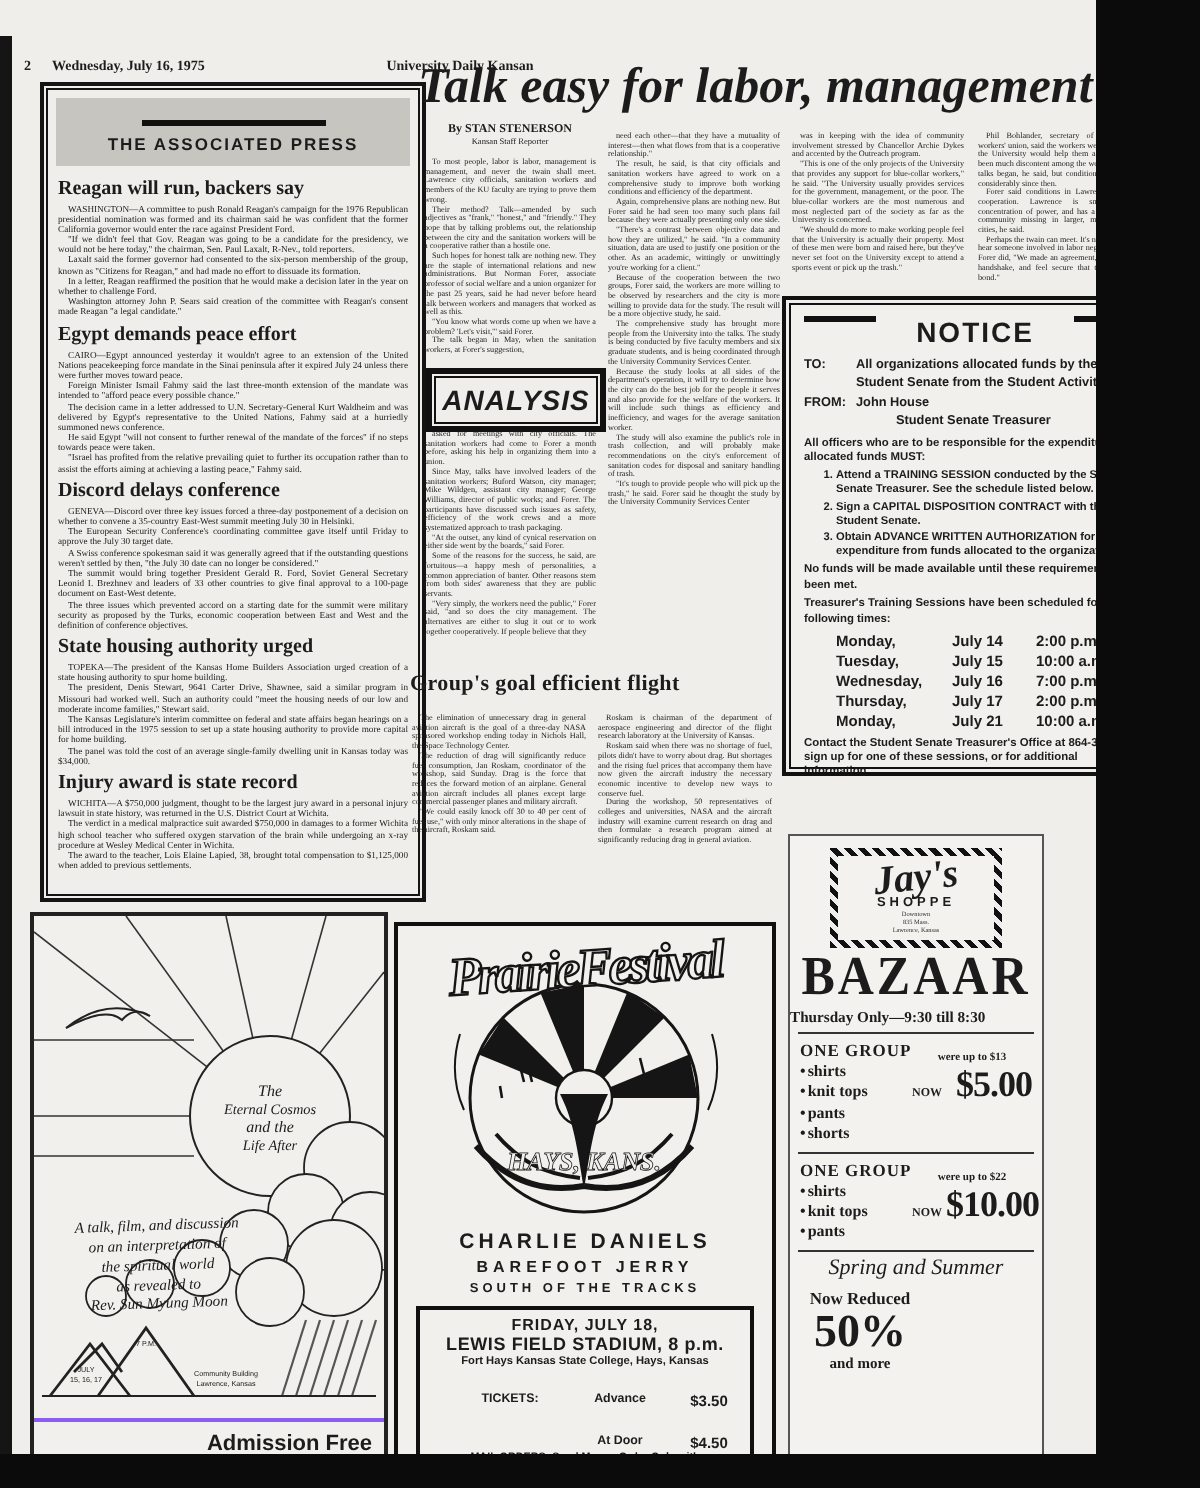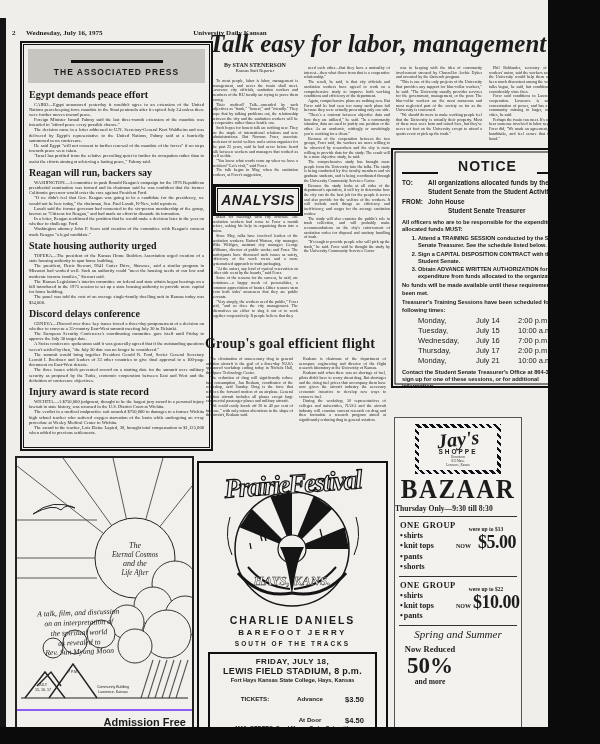--- a/index.html
+++ b/index.html
@@ -41,36 +41,36 @@
   .c3{left:396px;top:66px;width:86px;height:80px;}
   .c4{left:489px;top:66px;width:86px;height:82px;}
   .analysis{position:absolute;left:213px;top:184px;width:84px;height:26px;border:3px solid #111;
             box-shadow:inset 0 0 0 1px #efeeea,inset 0 0 0 2px #111;display:flex;align-items:center;justify-content:center;}
   .analysis span{font-family:"Liberation Sans",sans-serif;font-weight:bold;font-style:italic;font-size:14px;letter-spacing:.5px;}
 
   
   .notice{position:absolute;left:391px;top:148px;width:193px;height:240px;border:2px solid #111;
           box-shadow:inset 0 0 0 1.5px #efeeea,inset 0 0 0 2.5px #111;padding:7px 9px;box-sizing:border-box;
           font-family:"Liberation Sans",sans-serif;overflow:hidden;background:#f1f0ec;}
-  .nt-title-row{display:flex;align-items:flex-end;gap:20px;margin:1px 0 5px;}
+  .nt-title-row{display:flex;align-items:flex-start;gap:20px;margin:1px 0 5px;}
   .nt-dash{flex:1;height:2.5px;background:#111;}
   .nt-title{font-weight:bold;font-size:14px;letter-spacing:1px;}
   .nt-row{display:flex;font-weight:bold;font-size:6.4px;line-height:1.35;margin-bottom:2px;}
   .nt-label{width:26px;flex:none;}
   .nt-from-name{display:block;}
   .nt-from-title{display:block;margin-left:20px;}
   .nt-intro{font-weight:bold;font-size:5.7px;line-height:1.3;margin:3px 0 2px;}
   .notice ol{margin:1px 0 2px 16px;padding:0;}
   .notice ol li{font-weight:bold;font-size:5.6px;line-height:1.25;margin-bottom:1.5px;}
   .nt-note{font-weight:bold;font-size:5.7px;line-height:1.3;margin:2px 0;}
   .sched{margin:2px 0 2px 16px;}
-  .sched > div{display:grid;grid-template-columns:58px 42px 1fr;font-weight:normal;font-size:7.5px;line-height:1.35;}
-
-  
-  .headline-flight{position:absolute;left:205px;top:336px;width:185px;font-weight:bold;font-size:14px;
+  .sched > div{display:grid;grid-template-columns:58px 42px 1fr;font-weight:bold;font-size:7.5px;line-height:1.35;}
+
+  
+  .headline-flight{position:absolute;left:205px;top:336px;width:185px;font-weight:bold;font-size:11px;
                    white-space:nowrap;letter-spacing:.2px;}
   .f1{left:206px;top:357px;width:87px;height:102px;}
   .f2{left:299px;top:357px;width:87px;height:102px;}
 
   
   .festival{position:absolute;left:197px;top:461px;width:191px;height:276px;border:2.5px solid #101010;
             background:#f1f0ec;box-sizing:border-box;overflow:hidden;text-align:center;}
   .act1{font-family:"Liberation Sans",sans-serif;font-weight:bold;font-size:10.5px;letter-spacing:2px;margin-top:1px;}
   .act2{font-family:"Liberation Sans",sans-serif;font-weight:bold;font-size:8px;letter-spacing:2.5px;margin-top:2px;}
   .act3{font-family:"Liberation Sans",sans-serif;font-weight:bold;font-size:6.5px;letter-spacing:2px;margin-top:3px;}
@@ -130,49 +130,49 @@
   <div class="pg-head pg-date">Wednesday, July 16, 1975</div>
   <div class="pg-head pg-masthead">University Daily Kansan</div>
 
   <div class="digest">
     <div class="digest-head">
       <div class="digest-rule"></div>
       <div class="digest-src">THE ASSOCIATED PRESS</div>
     </div>
     <div class="digest-items">
         <div>
+          <span class="f-headline">Reagan will run, backers say</span>
+          <p class="f-body">WASHINGTON—A committee to push Ronald Reagan's campaign for the 1976 Republican presidential nomination was formed and its chairman said he was confident that the former California governor would enter the race against President Ford.</p>
+          <p class="f-body">"If we didn't feel that Gov. Reagan was going to be a candidate for the presidency, we would not be here today," the chairman, Sen. Paul Laxalt, R-Nev., told reporters.</p>
+          <p class="f-body">Laxalt said the former governor had consented to the six-person membership of the group, known as "Citizens for Reagan," and had made no effort to dissuade its formation.</p>
+          <p class="f-body">In a letter, Reagan reaffirmed the position that he would make a decision later in the year on whether to challenge Ford.</p>
+          <p class="f-body">Washington attorney John P. Sears said creation of the committee with Reagan's consent made Reagan "a legal candidate."</p>
+        </div>
+        <div>
           <span class="f-headline">Egypt demands peace effort</span>
           <p class="f-body">CAIRO—Egypt announced yesterday it wouldn't agree to an extension of the United Nations peacekeeping force mandate in the Sinai peninsula after it expired July 24 unless there were further moves toward peace.</p>
           <p class="f-body">Foreign Minister Ismail Fahmy said the last three-month extension of the mandate was intended to "afford peace every possible chance."</p>
           <p class="f-body">The decision came in a letter addressed to U.N. Secretary-General Kurt Waldheim and was delivered by Egypt's representative to the United Nations, Fahmy said at a hurriedly summoned news conference.</p>
           <p class="f-body">He said Egypt "will not consent to further renewal of the mandate of the forces" if no steps towards peace were taken.</p>
           <p class="f-body">"Israel has profited from the relative prevailing quiet to further its occupation rather than to assist the efforts aiming at achieving a lasting peace," Fahmy said.</p>
         </div>
         <div>
-          <span class="f-headline">Reagan will run, backers say</span>
-          <p class="f-body">WASHINGTON—A committee to push Ronald Reagan's campaign for the 1976 Republican presidential nomination was formed and its chairman said he was confident that the former California governor would enter the race against President Ford.</p>
-          <p class="f-body">"If we didn't feel that Gov. Reagan was going to be a candidate for the presidency, we would not be here today," the chairman, Sen. Paul Laxalt, R-Nev., told reporters.</p>
-          <p class="f-body">Laxalt said the former governor had consented to the six-person membership of the group, known as "Citizens for Reagan," and had made no effort to dissuade its formation.</p>
-          <p class="f-body">In a letter, Reagan reaffirmed the position that he would make a decision later in the year on whether to challenge Ford.</p>
-          <p class="f-body">Washington attorney John P. Sears said creation of the committee with Reagan's consent made Reagan "a legal candidate."</p>
-        </div>
-        <div>
-          <span class="f-headline">State housing authority urged</span>
-          <p class="f-body">TOPEKA—The president of the Kansas Home Builders Association urged creation of a state housing authority to spur home building.</p>
-          <p class="f-body">The president, Denis Stewart, 9641 Carter Drive, Shawnee, said a similar program in Missouri had worked well. Such an authority could "meet the housing needs of our low and moderate income families," Stewart said.</p>
-          <p class="f-body">The Kansas Legislature's interim committee on federal and state affairs began hearings on a bill introduced in the 1975 session to set up a state housing authority to provide more capital for home building.</p>
-          <p class="f-body">The panel was told the cost of an average single-family dwelling unit in Kansas today was $34,000.</p>
-        </div>
-        <div>
           <span class="f-headline">Discord delays conference</span>
           <p class="f-body">GENEVA—Discord over three key issues forced a three-day postponement of a decision on whether to convene a 35-country East-West summit meeting July 30 in Helsinki.</p>
           <p class="f-body">The European Security Conference's coordinating committee gave itself until Friday to approve the July 30 target date.</p>
           <p class="f-body">A Swiss conference spokesman said it was generally agreed that if the outstanding questions weren't settled by then, "the July 30 date can no longer be considered."</p>
           <p class="f-body">The summit would bring together President Gerald R. Ford, Soviet General Secretary Leonid I. Brezhnev and leaders of 33 other countries to give final approval to a 100-page document on East-West detente.</p>
           <p class="f-body">The three issues which prevented accord on a starting date for the summit were military security as proposed by the Turks, economic cooperation between East and West and the definition of conference objectives.</p>
+        </div>
+        <div>
+          <span class="f-headline">State housing authority urged</span>
+          <p class="f-body">TOPEKA—The president of the Kansas Home Builders Association urged creation of a state housing authority to spur home building.</p>
+          <p class="f-body">The president, Denis Stewart, 9641 Carter Drive, Shawnee, said a similar program in Missouri had worked well. Such an authority could "meet the housing needs of our low and moderate income families," Stewart said.</p>
+          <p class="f-body">The Kansas Legislature's interim committee on federal and state affairs began hearings on a bill introduced in the 1975 session to set up a state housing authority to provide more capital for home building.</p>
+          <p class="f-body">The panel was told the cost of an average single-family dwelling unit in Kansas today was $34,000.</p>
         </div>
         <div>
           <span class="f-headline">Injury award is state record</span>
           <p class="f-body">WICHITA—A $750,000 judgment, thought to be the largest jury award in a personal injury lawsuit in state history, was returned in the U.S. District Court at Wichita.</p>
           <p class="f-body">The verdict in a medical malpractice suit awarded $750,000 in damages to a former Wichita high school teacher who suffered oxygen starvation of the brain while undergoing an x-ray procedure at Wesley Medical Center in Wichita.</p>
           <p class="f-body">The award to the teacher, Lois Elaine Lapied, 38, brought total compensation to $1,125,000 when added to previous settlements.</p>
         </div>
       </div>
   </div>
 

